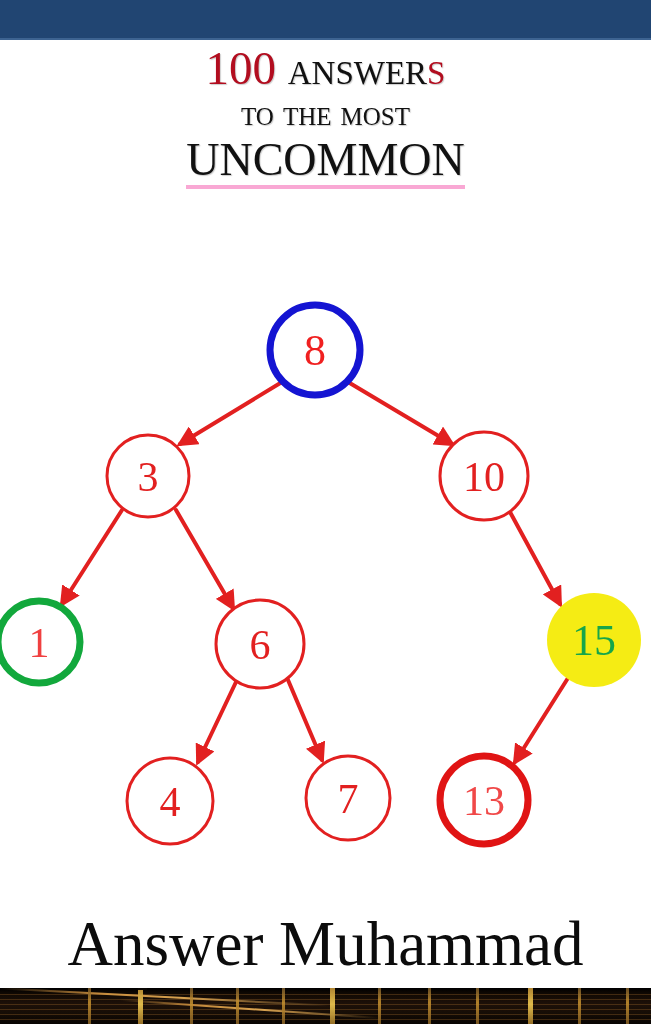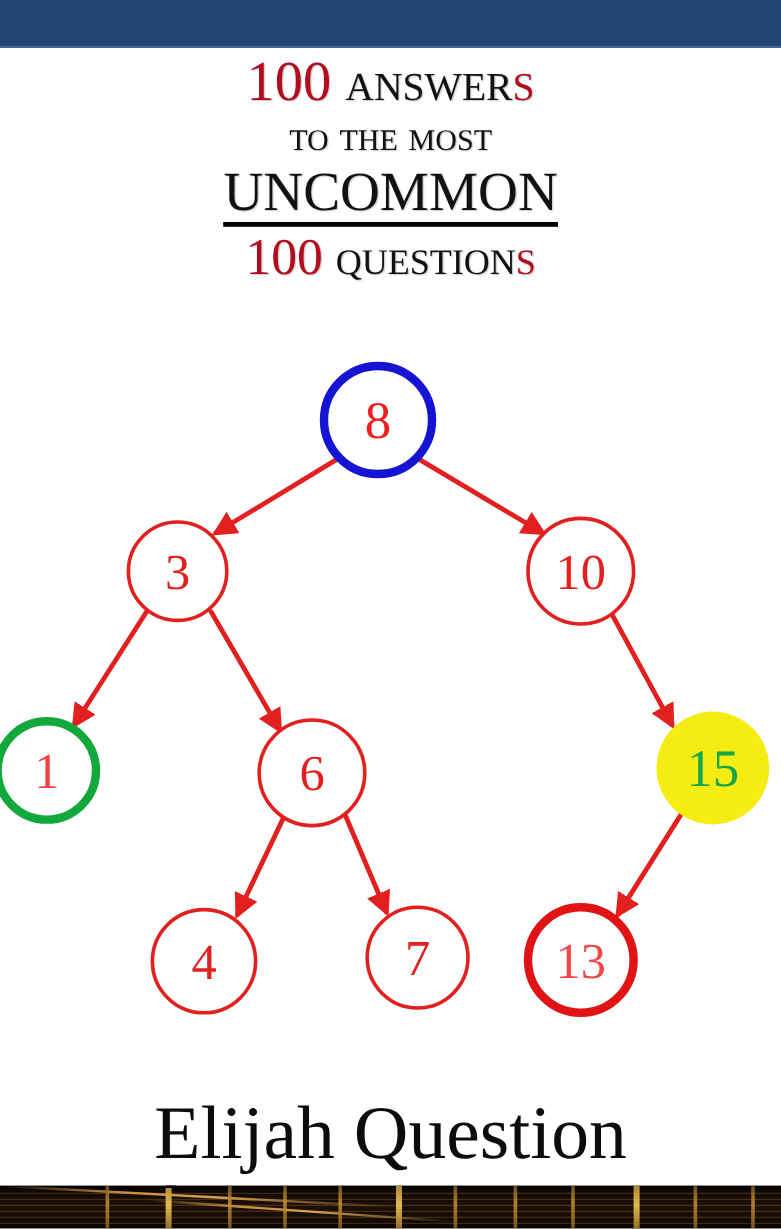--- a/index.html
+++ b/index.html
@@ -47,21 +47,21 @@
   .line-3 { font-size: 46px; letter-spacing: 0px; margin-bottom: 4px; }
   .line-4 { font-size: 43px; letter-spacing: 0px; }
 
   .num-red { color: #b20d1f; }
   .s-red   { color: #b20d1f; }
   .smallcaps {
     font-variant: small-caps;
     text-transform: lowercase;
   }
   .underline-word {
-    border-bottom: 4px solid #000000;
+    border-bottom: 4px solid #f9a8d4;
     padding-bottom: 1px;
     display: inline-block;
   }
 
   
   #tree {
     position: absolute;
     left: 0;
     top: 295px;
     width: 651px;
@@ -134,21 +134,20 @@
 <body>
 
 <div id="cover">
 
   <div id="top-bar"></div>
 
   <div id="title-block">
     <div class="title-line line-1"><span class="num-red">100</span> <span class="smallcaps">Answer</span><span class="smallcaps s-red">s</span></div>
     <div class="title-line line-2 smallcaps">To The Most</div>
     <div class="title-line line-3"><span class="underline-word">UNCOMMON</span></div>
-    <div class="title-line line-4"><span class="num-red">100</span> <span class="smallcaps">Question</span><span class="smallcaps s-red">s</span></div>
   </div>
 
   <div id="tree">
     <svg id="tree-svg" width="651" height="585" viewBox="0 295 651 585">
       <defs>
         <marker id="arrow" viewBox="0 0 10 10" refX="8" refY="5" markerWidth="5.2" markerHeight="5.2" orient="auto-start-reverse">
           <path d="M 0 0 L 10 5 L 0 10 z" fill="#e22020"></path>
         </marker>
       </defs>
       <g id="edges-layer">
@@ -195,21 +194,21 @@
             <text x="348" y="812.7" text-anchor="middle" fill="#e22020" font-size="42" font-family="&quot;Liberation Serif&quot;, serif">7</text>
           </g>
           <g>
             <circle cx="484" cy="800" r="44" fill="#ffffff" stroke="#e01414" stroke-width="7"></circle>
             <text x="484" y="814.7" text-anchor="middle" fill="#f04848" font-size="42" font-family="&quot;Liberation Serif&quot;, serif">13</text>
           </g>
         </g>
     </svg>
   </div>
 
-  <div id="author">Elijah Question</div>
+  <div id="author">Answer Muhammad</div>
 
   <div id="bottom-band">
       <div class="string" style="top: 6px;"></div>
       <div class="string" style="top: 11px;"></div>
       <div class="string" style="top: 16px;"></div>
       <div class="string" style="top: 21px;"></div>
       <div class="string" style="top: 26px;"></div>
       <div class="string" style="top: 31px;"></div>
       <div class="curve" style="left: 0px; top: 8px; width: 330px; transform: rotate(3deg);"></div>
       <div class="curve" style="left: 120px; top: 20px; width: 260px; transform: rotate(4deg);"></div>

